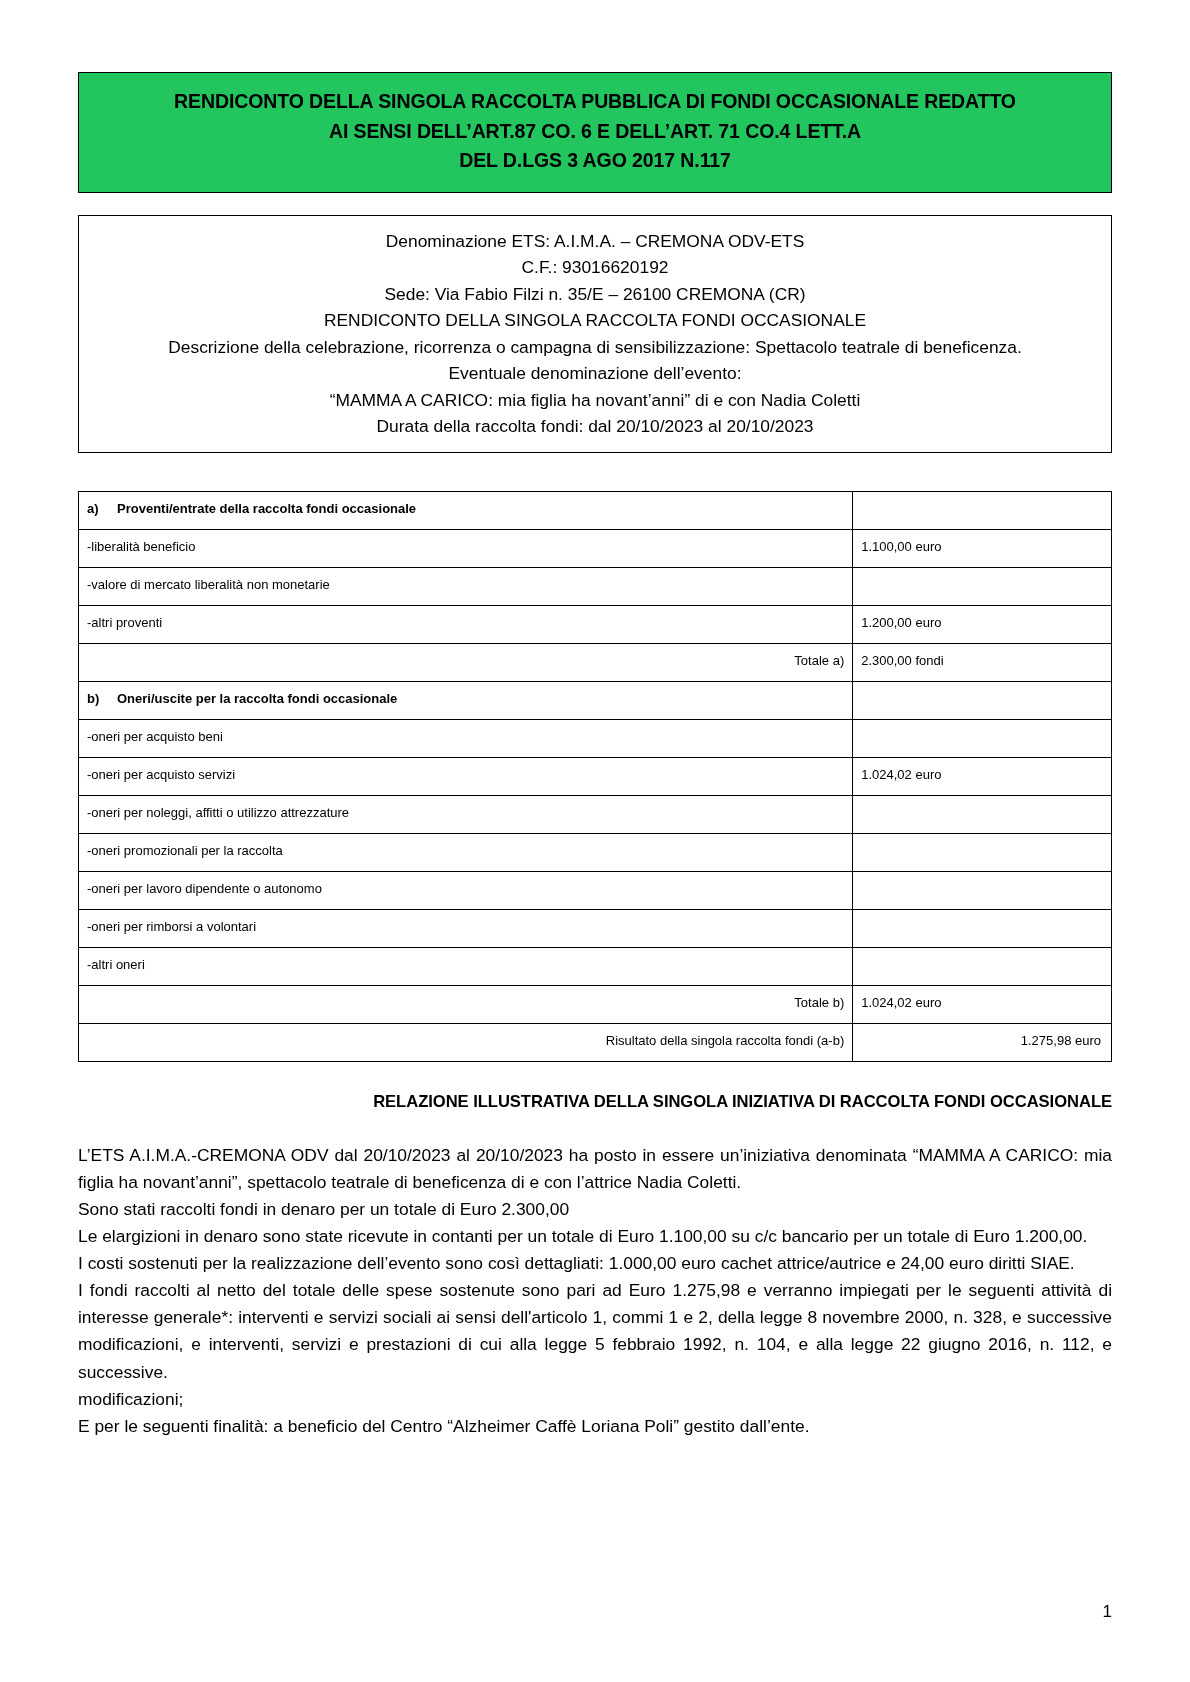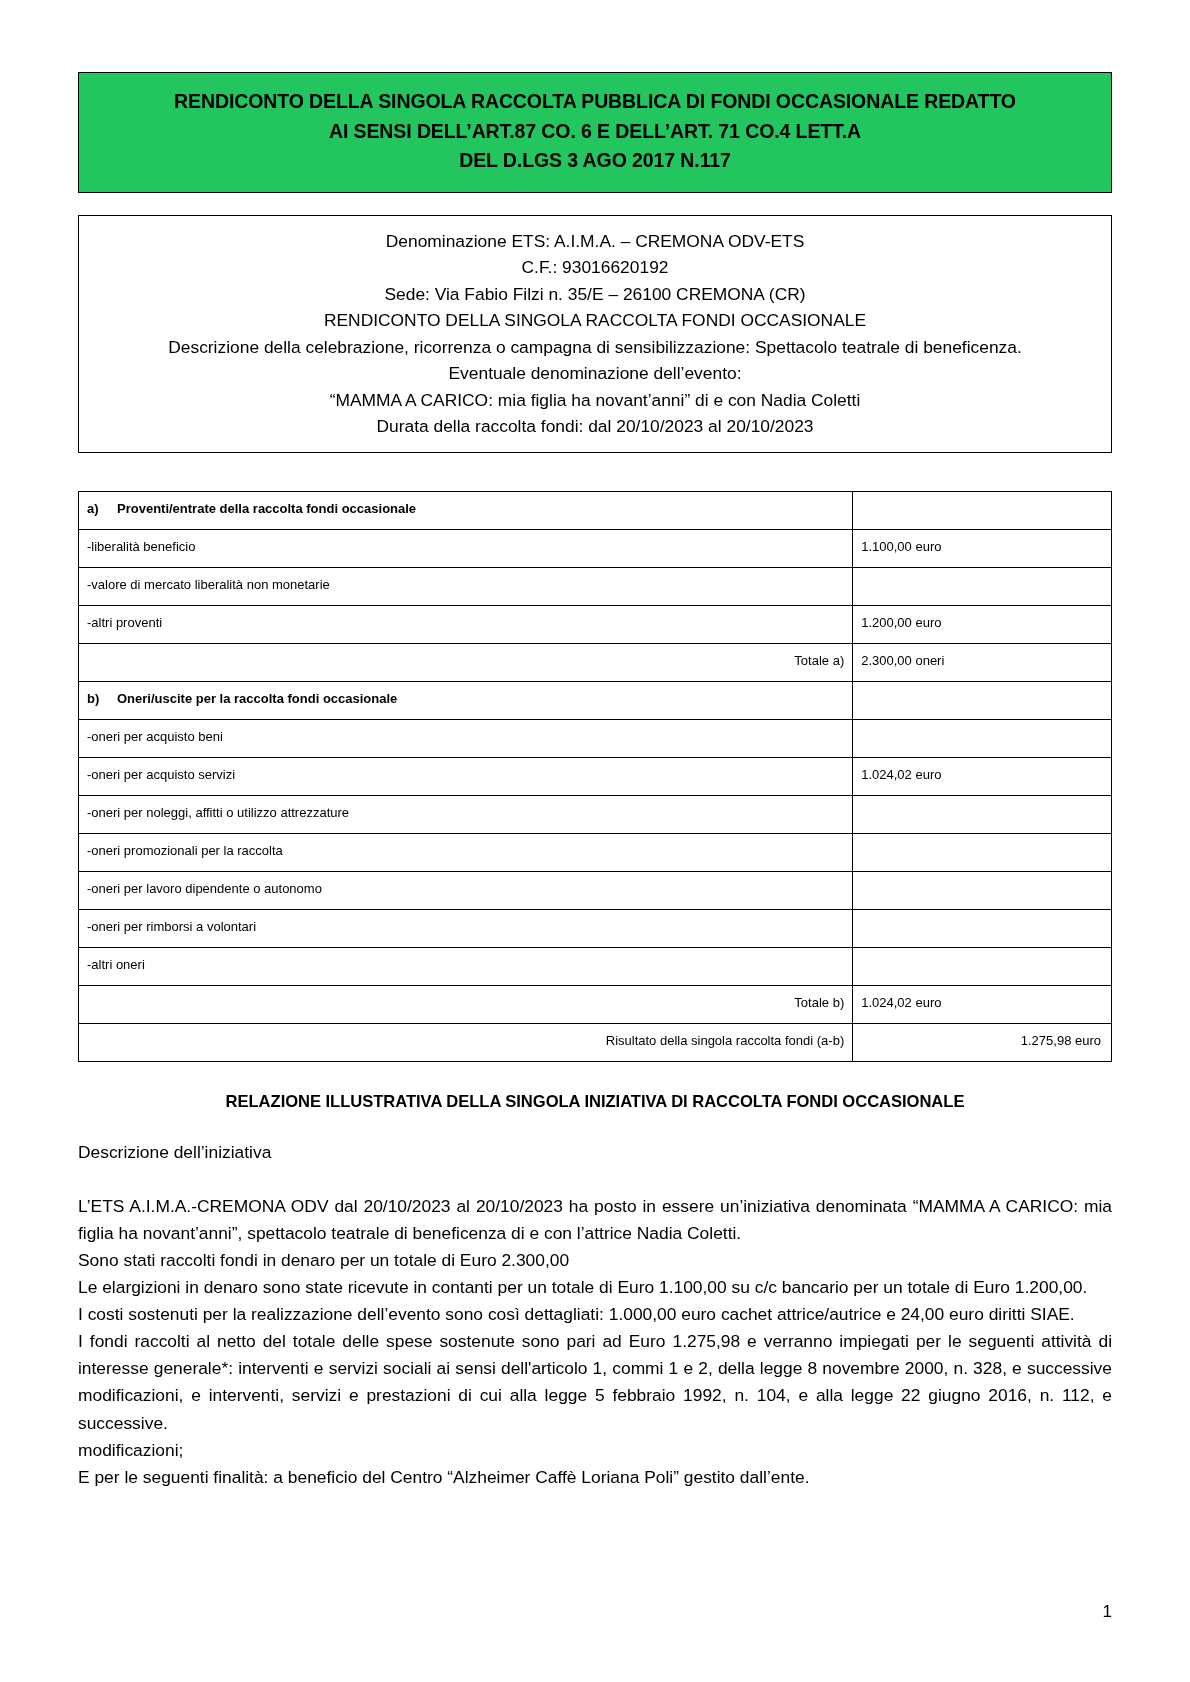--- a/index.html
+++ b/index.html
@@ -78,21 +78,21 @@
     font-weight: bold;
     padding-left: 34px;
   }
   td.section .marker { display: inline-block; min-width: 30px; }
   td.totlabel { text-align: right; padding-right: 10px; }
   td.amount.right { text-align: right; padding-right: 10px; }
 
   
   .relazione-title {
     margin-top: 30px;
-    text-align: center;
+    text-align: right;
     font-weight: bold;
     font-size: 16.6px;
     letter-spacing: -0.05px;
   }
 
   .descr-label {
     margin-top: 30px;
     font-size: 17.4px;
   }
 
@@ -149,21 +149,21 @@
         <tr>
           <td class="label">-valore di mercato liberalità non monetarie</td>
           <td class="amount"></td>
         </tr>
         <tr>
           <td class="label">-altri proventi</td>
           <td class="amount">1.200,00 euro</td>
         </tr>
         <tr>
           <td class="label totlabel">Totale a)</td>
-          <td class="amount">2.300,00 oneri</td>
+          <td class="amount">2.300,00 fondi</td>
         </tr>
         <tr>
           <td class="label section"><span class="marker">b)</span><span>Oneri/uscite per la raccolta fondi occasionale</span></td>
           <td class="amount"></td>
         </tr>
         <tr>
           <td class="label">-oneri per acquisto beni</td>
           <td class="amount"></td>
         </tr>
         <tr>
@@ -196,21 +196,20 @@
         </tr>
         <tr>
           <td class="label totlabel">Risultato della singola raccolta fondi (a-b)</td>
           <td class="amount right">1.275,98 euro</td>
         </tr>
       </tbody>
     </table>
 
     <div class="relazione-title">RELAZIONE ILLUSTRATIVA DELLA SINGOLA INIZIATIVA DI RACCOLTA FONDI OCCASIONALE</div>
 
-    <div class="descr-label">Descrizione dell’iniziativa</div>
 
     <div class="body-text">
       <p class="just-full">L’ETS A.I.M.A.-CREMONA ODV dal 20/10/2023 al 20/10/2023 ha posto in essere un’iniziativa denominata “MAMMA A CARICO: mia figlia ha novant’anni”, spettacolo teatrale di beneficenza di e con l’attrice Nadia Coletti.</p>
       <p>Sono stati raccolti fondi in denaro per un totale di Euro 2.300,00</p>
       <p>Le elargizioni in denaro sono state ricevute in contanti per un totale di Euro 1.100,00 su c/c bancario per un totale di Euro 1.200,00.</p>
       <p class="just-full">I costi sostenuti per la realizzazione dell’evento sono così dettagliati: 1.000,00 euro cachet attrice/autrice e 24,00 euro diritti SIAE.</p>
       <p class="just-full">I fondi raccolti al netto del totale delle spese sostenute sono pari ad Euro 1.275,98  e verranno impiegati per le seguenti attività di interesse generale*:  interventi e servizi sociali ai sensi dell'articolo 1, commi 1 e 2, della legge 8 novembre 2000, n. 328, e successive modificazioni, e interventi, servizi e prestazioni di cui alla legge 5 febbraio 1992, n. 104, e alla legge 22 giugno 2016, n. 112, e successive.</p>
       <p>modificazioni;</p>
       <p>E per le seguenti finalità:  a beneficio del Centro “Alzheimer Caffè Loriana Poli” gestito dall’ente.</p>
     </div>

